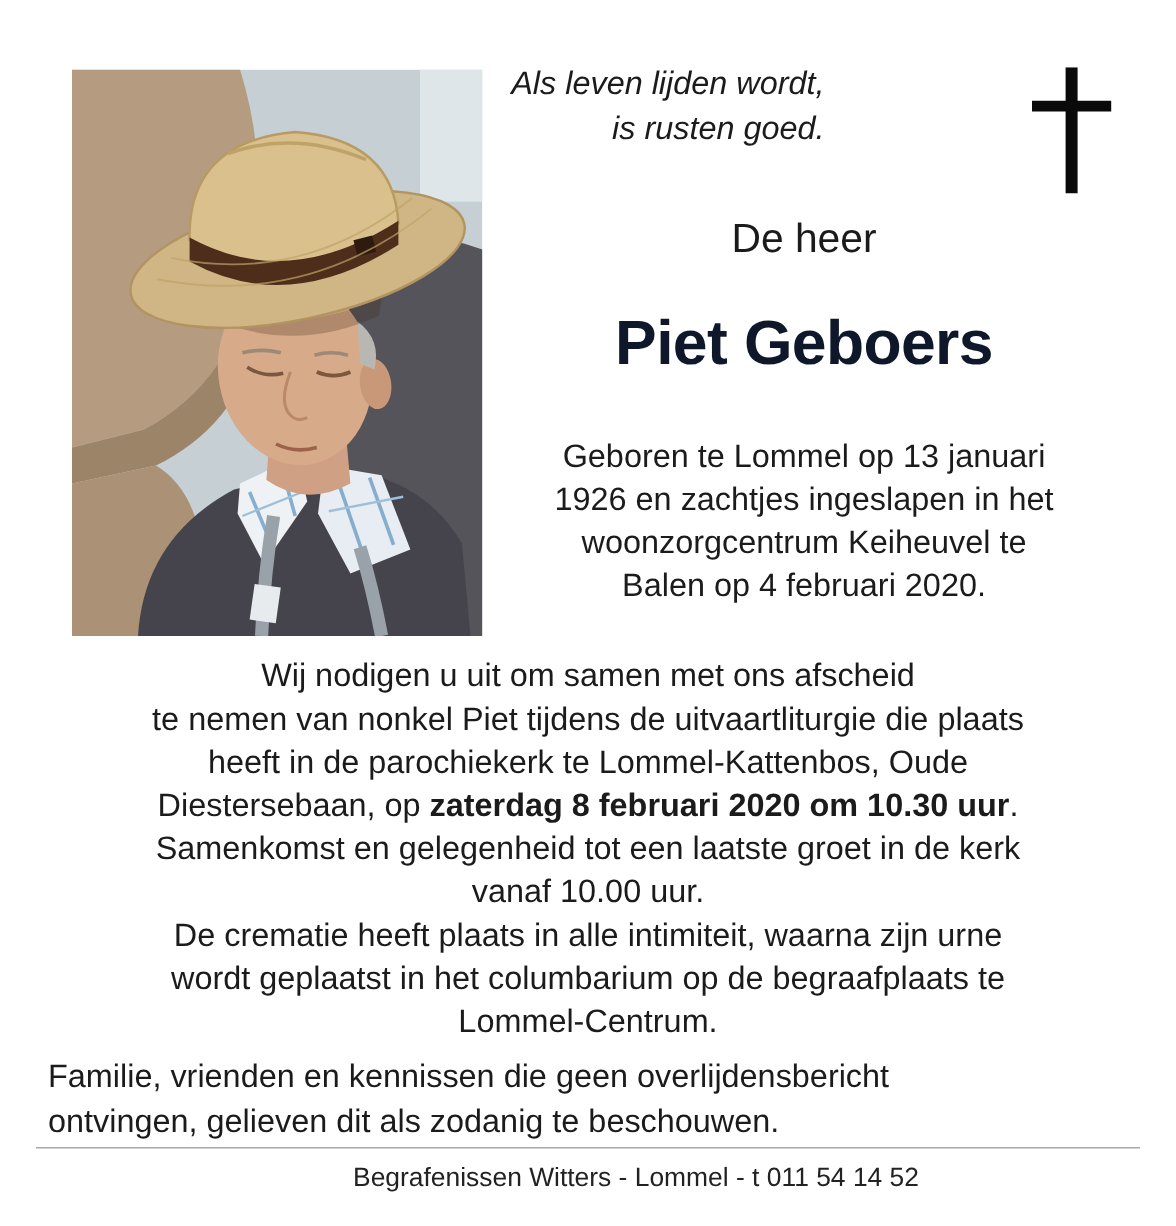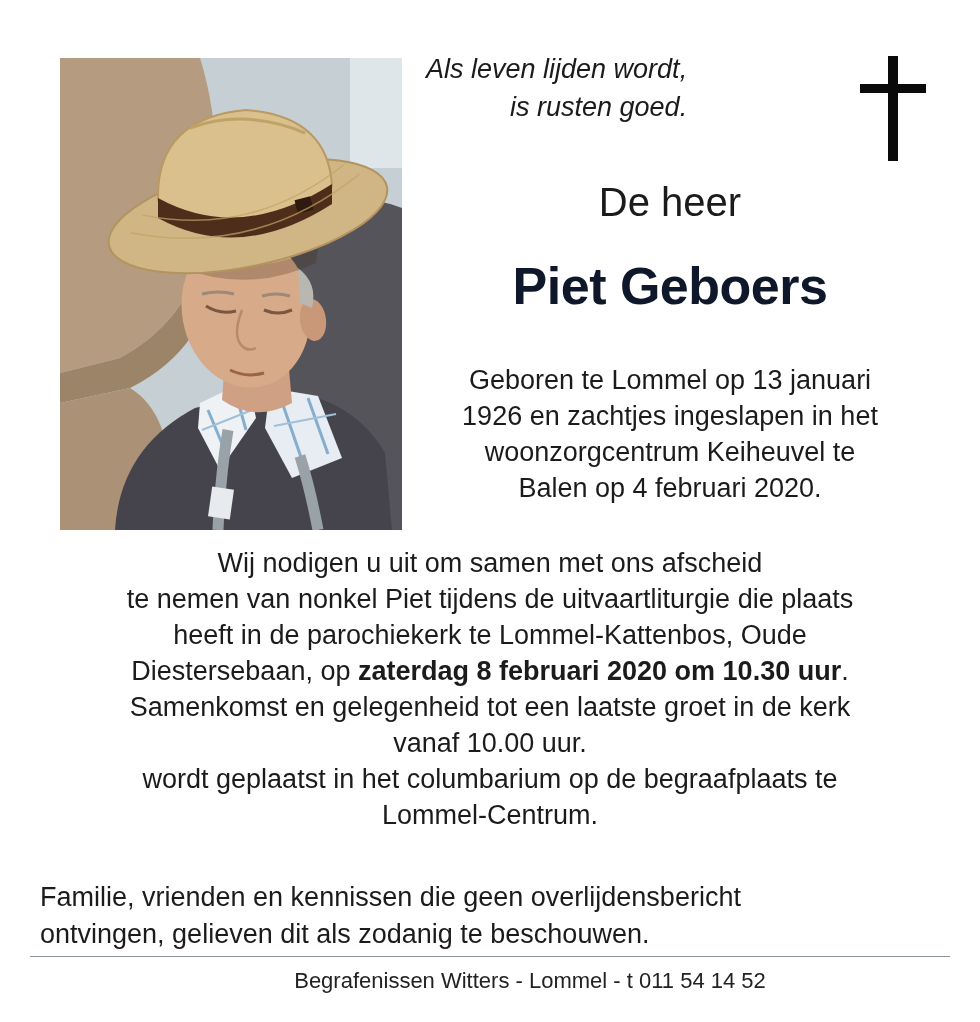--- a/index.html
+++ b/index.html
@@ -14,21 +14,21 @@
   }
   .photo { position:absolute; left:60px; top:58px; width:342px; height:472px; }
   .photo svg { display:block; }
   .epitaph {
     position:absolute; left:426px; top:50px;
     font-style:italic; font-size:27px; line-height:38px;text-align:right;
   }
   .cross { position:absolute; left:858px; top:56px; width:70px; height:108px; }
   .salutation {
     position:absolute; left:420px; top:180px; width:500px;
-    text-align:center; font-size:40px;
+    text-align:center; font-size:34px;
   }
   .name {
     position:absolute; left:400px; top:256px; width:540px;
     text-align:center; font-size:52px; font-weight:bold; letter-spacing:-0.5px;
     color:#0f172a;
   }
   .life-dates {
     position:absolute; left:410px; top:362px; width:520px;
     text-align:center; font-size:27px; line-height:36px;
   }
@@ -128,20 +128,21 @@
     <div>Balen op 4 februari 2020.</div>
   </div>
 
   <div class="announcement">
     <div>Wij nodigen u uit om samen met ons afscheid</div>
     <div>te nemen van nonkel Piet tijdens de uitvaartliturgie die plaats</div>
     <div>heeft in de parochiekerk te Lommel-Kattenbos, Oude</div>
     <div><span>Diestersebaan, op </span><b>zaterdag 8 februari 2020 om 10.30 uur</b><span>.</span></div>
     <div>Samenkomst en gelegenheid tot een laatste groet in de kerk</div>
     <div>vanaf 10.00 uur.</div>
+    <div>De crematie heeft plaats in alle intimiteit, waarna zijn urne</div>
     <div>wordt geplaatst in het columbarium op de begraafplaats te</div>
     <div>Lommel-Centrum.</div>
   </div>
 
   <div class="notice">
     <div>Familie, vrienden en kennissen die geen overlijdensbericht</div>
     <div>ontvingen, gelieven dit als zodanig te beschouwen.</div>
   </div>
 
   <div class="divider" style="background: rgb(143, 148, 154);"></div>

